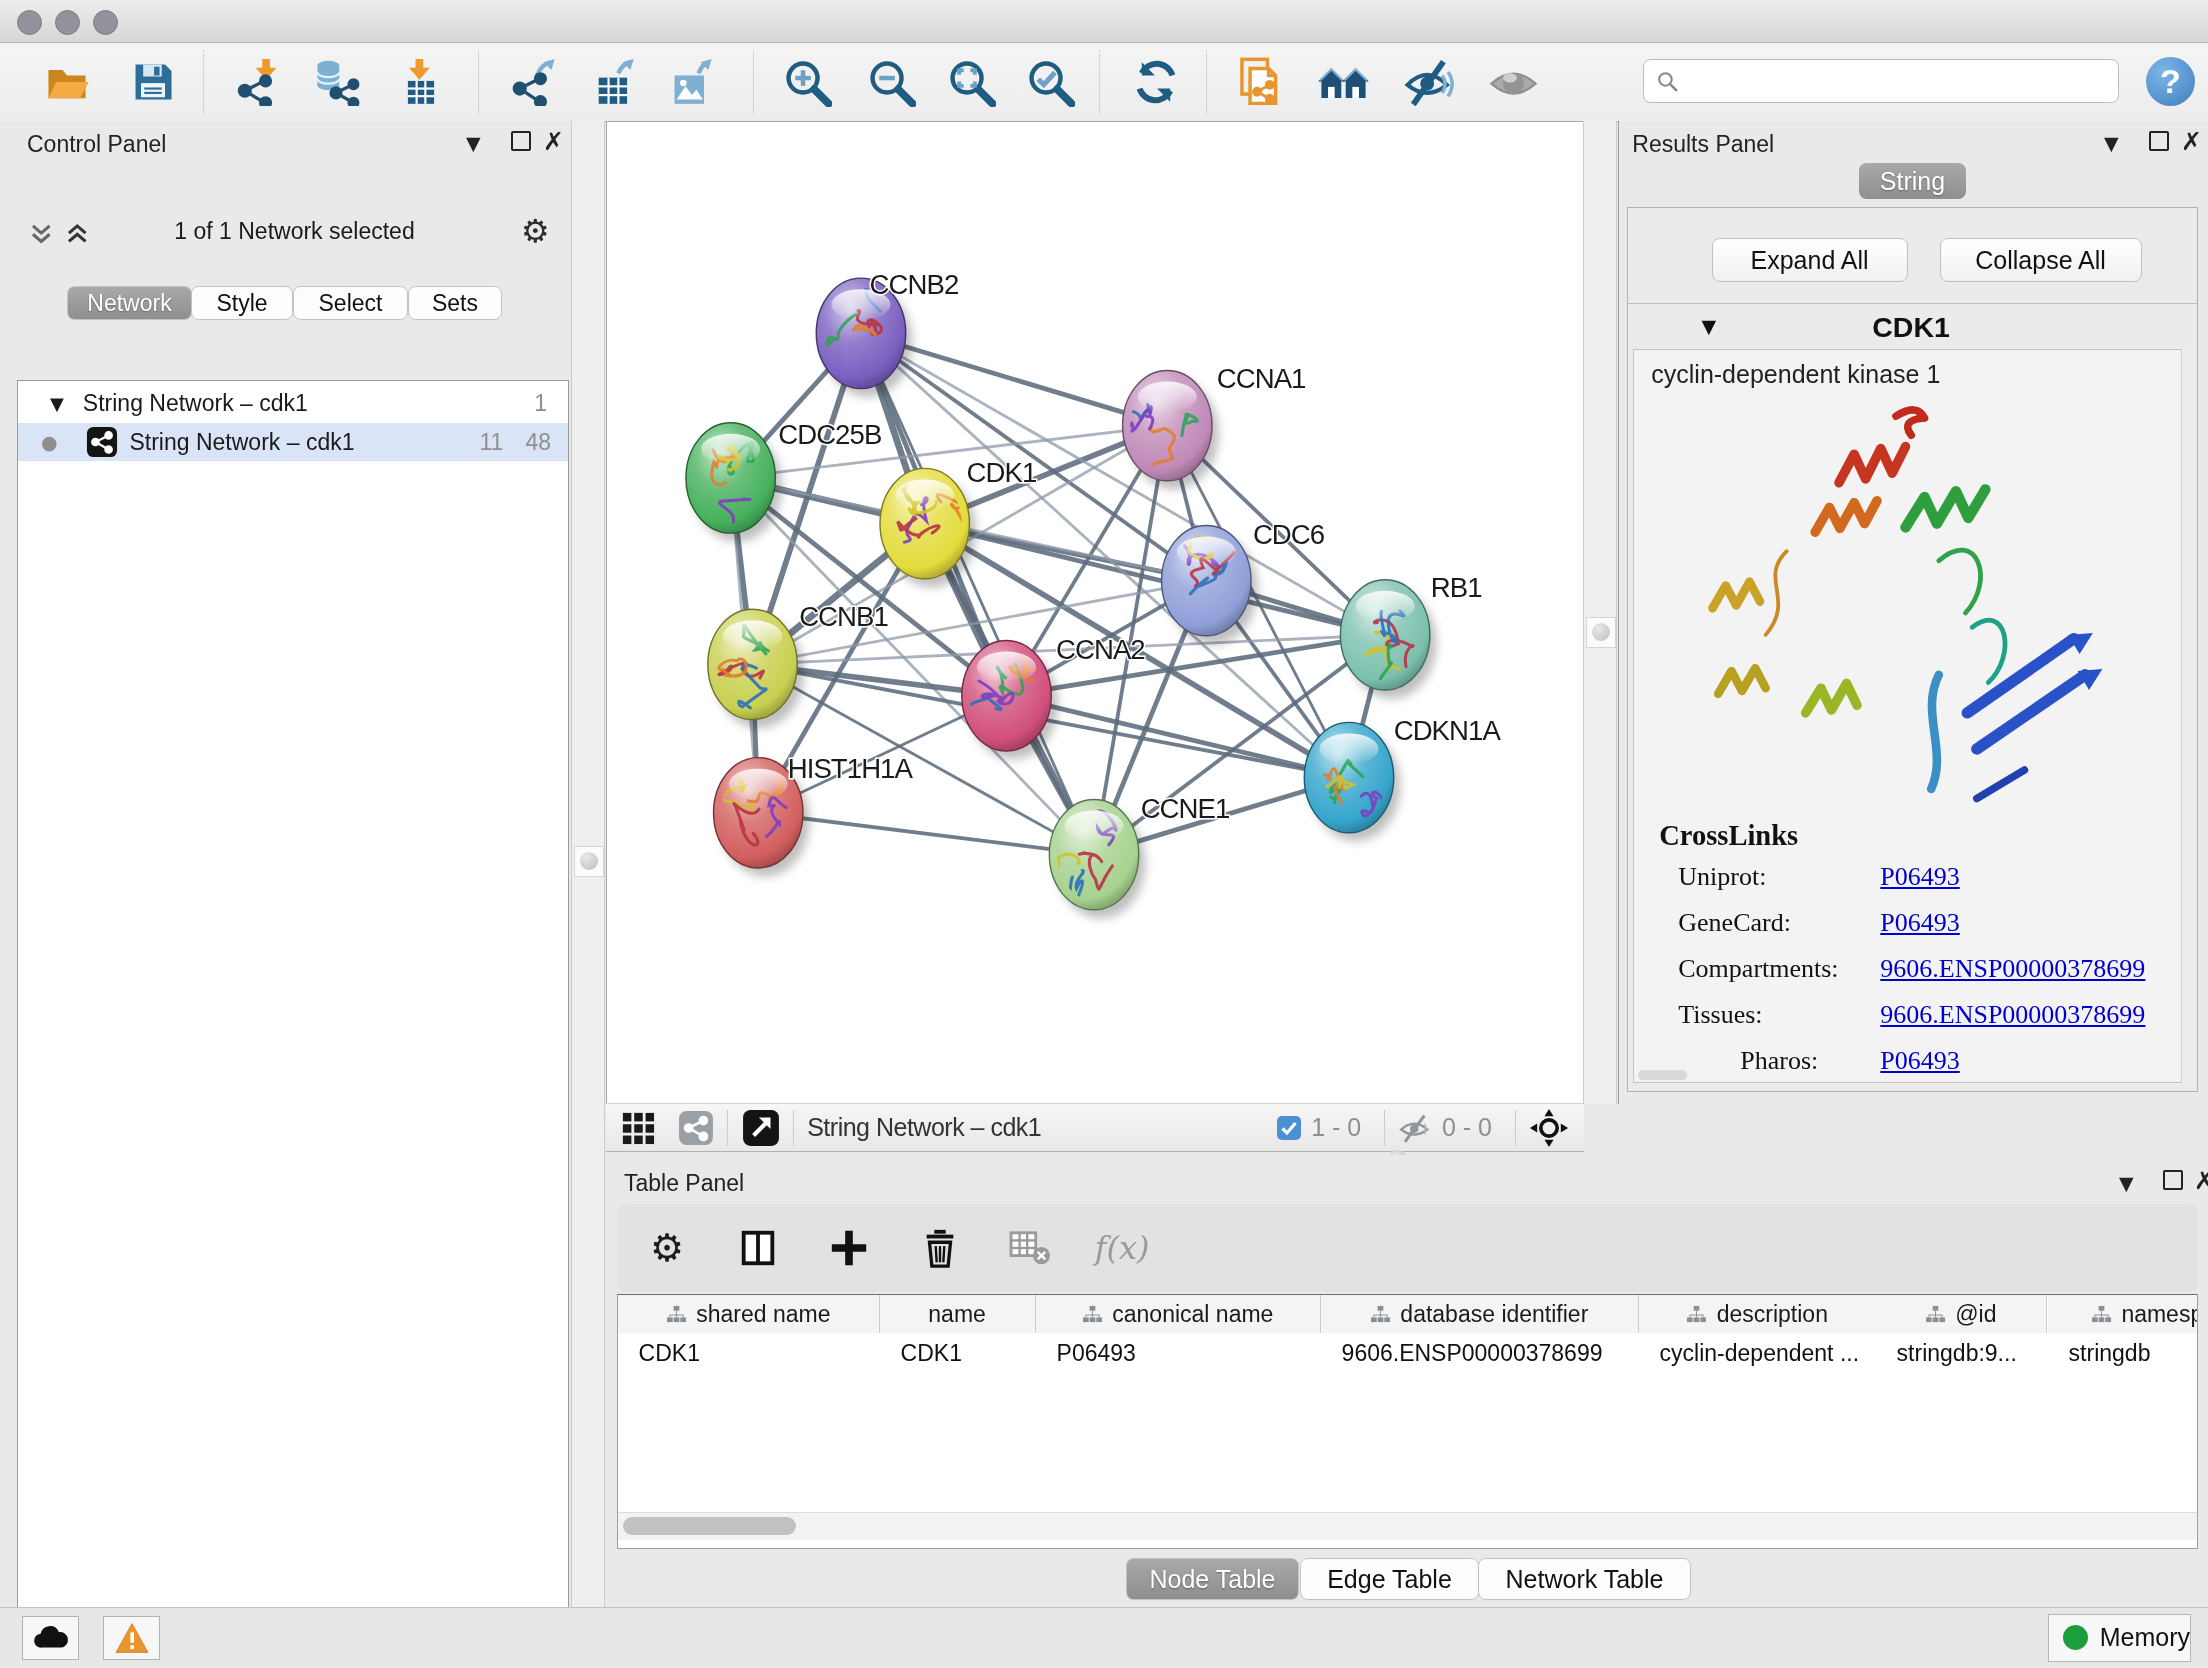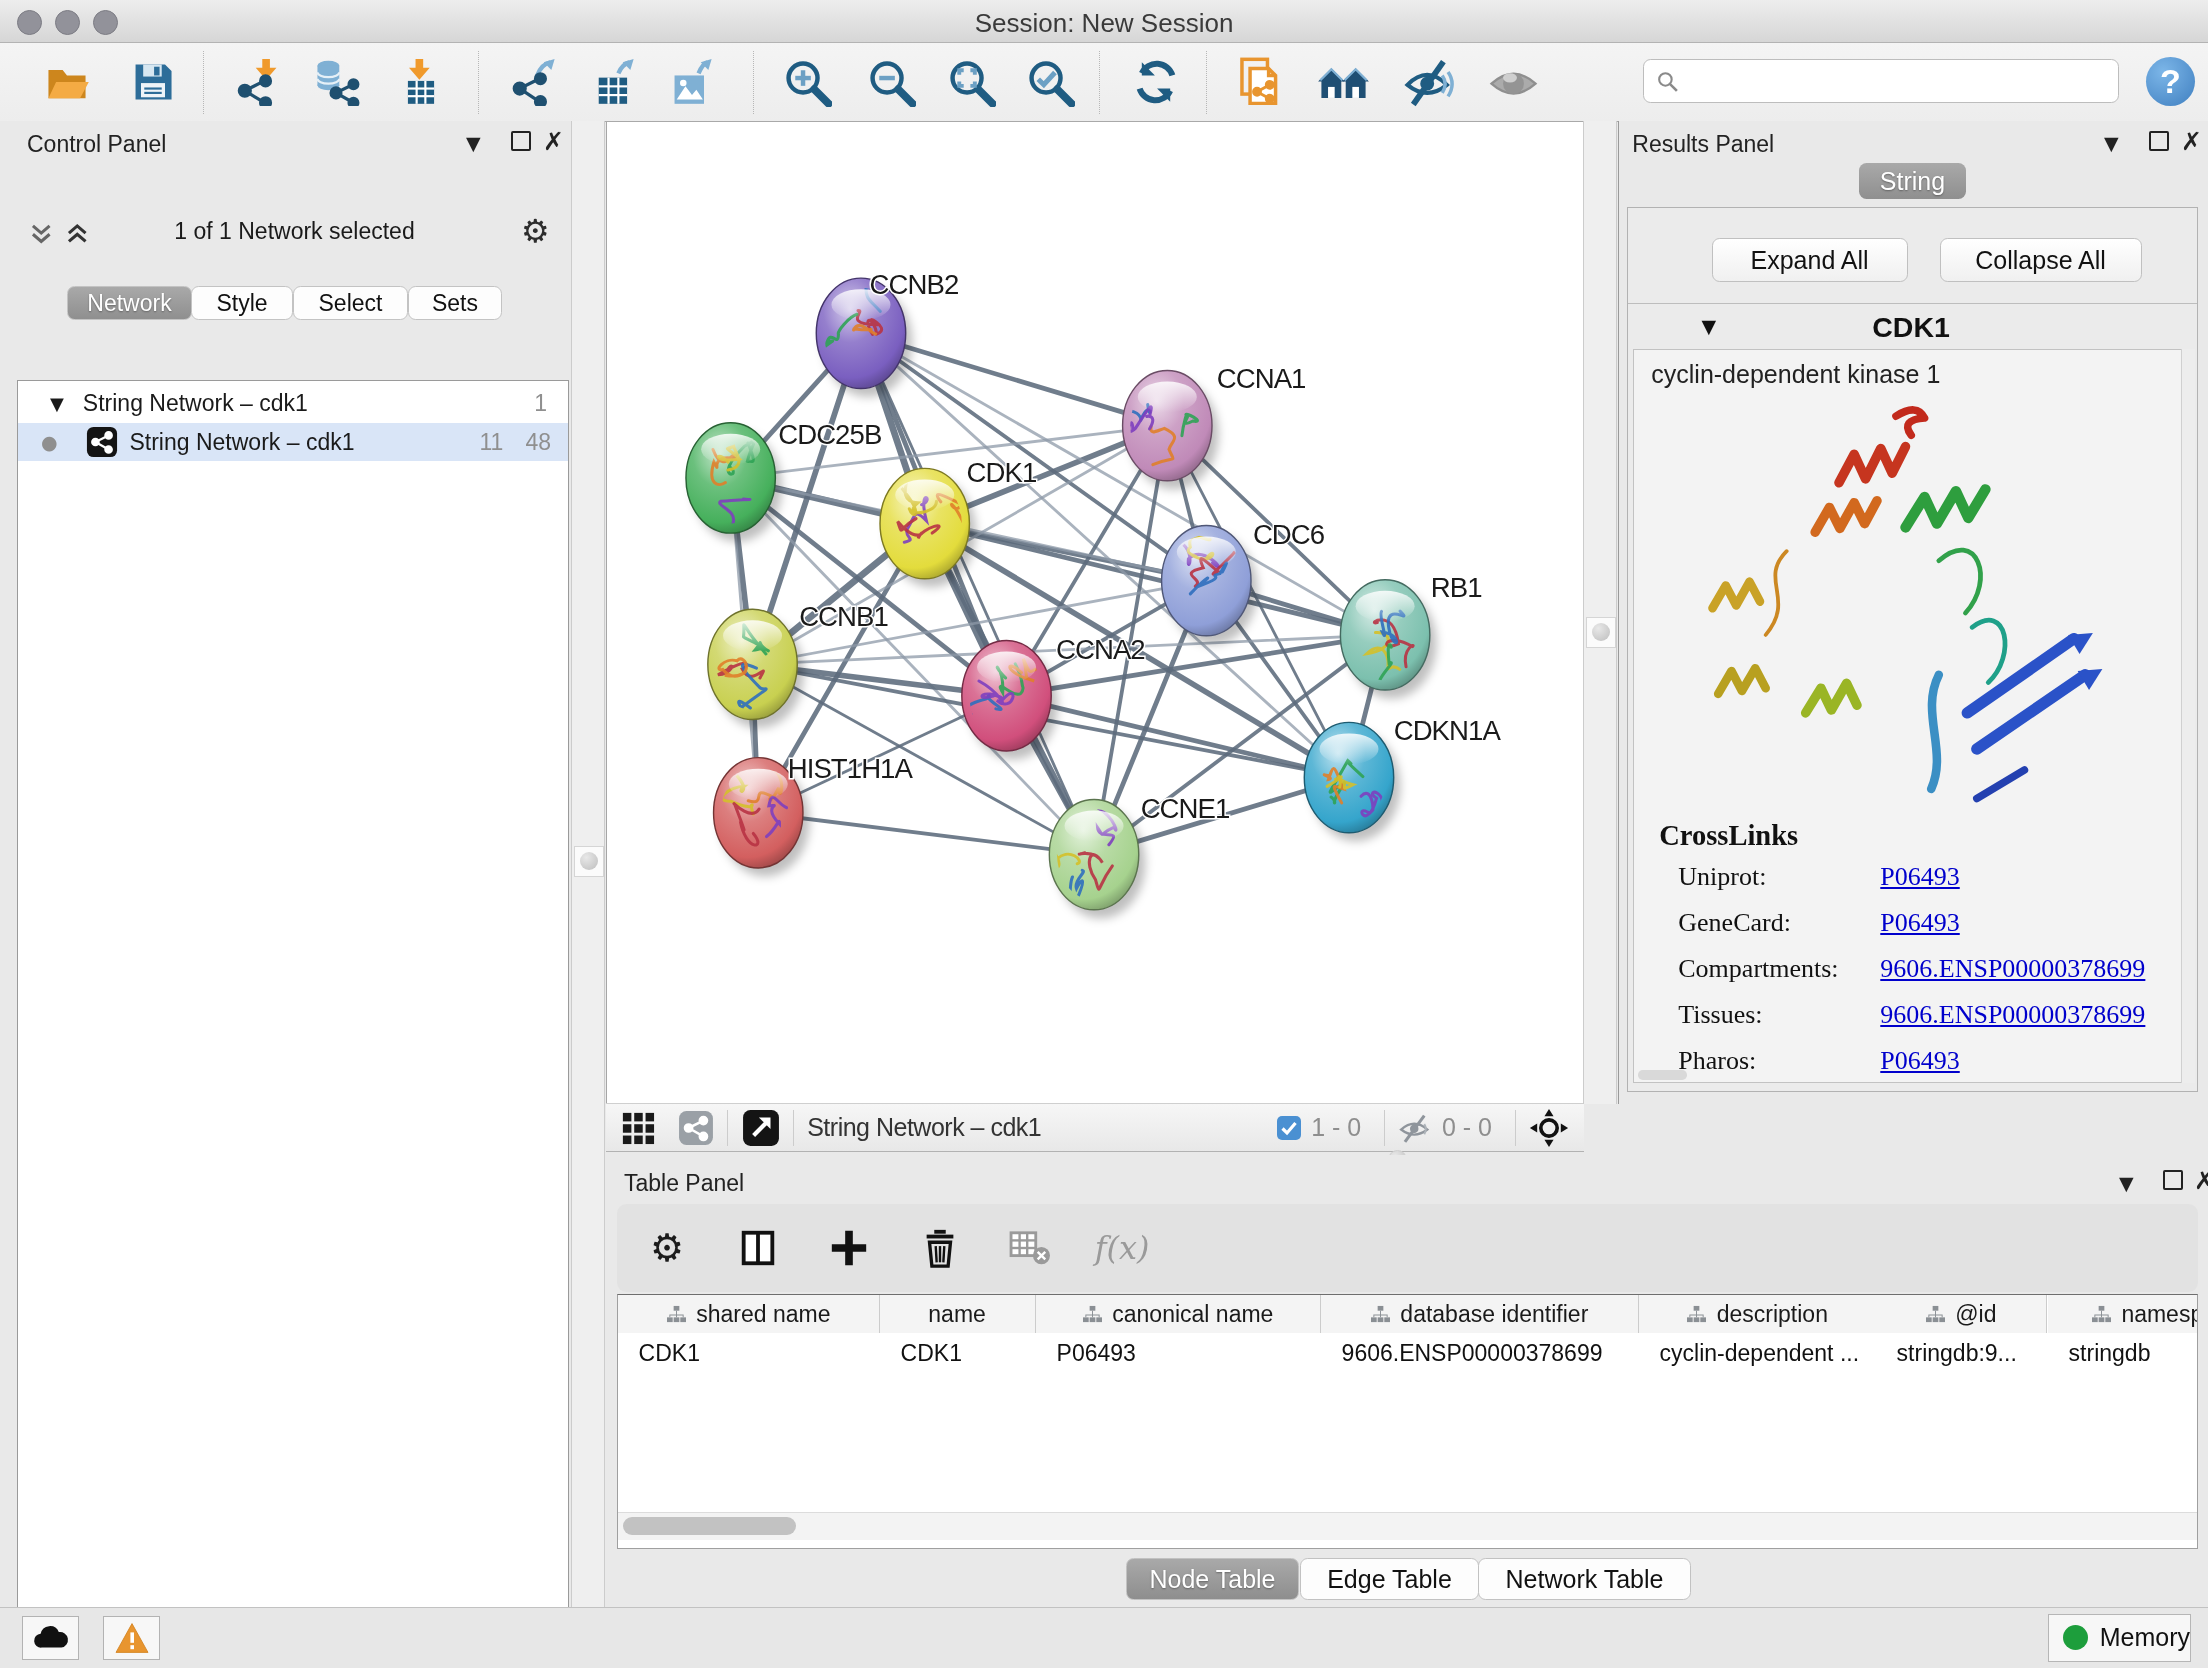--- a/index.html
+++ b/index.html
@@ -106,21 +106,20 @@
   .net-label{font-family:"Liberation Sans", sans-serif;font-size:29px;letter-spacing:-1px;fill:#1a1a1a;
     paint-order:stroke;stroke:#ffffff;stroke-width:3px;}
 </style>
 </head>
 <body>
 
 <div class="abs titlebar">
   <div class="abs tl" style="left:17px"></div>
   <div class="abs tl" style="left:55px"></div>
   <div class="abs tl" style="left:93px"></div>
-  <div class="abs win-title">Session: New Session</div>
 </div>
 
 <div class="abs toolbar">
   <div class="abs tbtn" style="left:37px">
     <svg width="48" height="48" viewBox="0 0 44 44">
         <path d="M5 11 h13 l4 5 h17 v21 H5z" fill="#cd861d"></path>
         <path d="M5 37 l7 -15 h30 l-8 15z" fill="#f4ab44"></path>
       </svg>
   </div>
   <div class="abs tbtn" style="left:123px">
@@ -806,21 +805,21 @@
           </div>
           <div style="display: flex; margin-bottom: 16px;">
             <span class="xl-label" style="width: 202px;">Compartments:</span>
             <a class="xl-link">9606.ENSP00000378699</a>
           </div>
           <div style="display: flex; margin-bottom: 16px;">
             <span class="xl-label" style="width: 202px;">Tissues:</span>
             <a class="xl-link">9606.ENSP00000378699</a>
           </div>
           <div style="display: flex; margin-bottom: 16px;">
-            <span class="xl-label" style="width: 202px;">Pharos:</span>
+            <span class="xl-label" style="width: 202px; text-align: center;">Pharos:</span>
             <a class="xl-link">P06493</a>
           </div>
         </div>
       <div class="abs" style="left:3.8px;bottom:1.9px;width:49px;height:10.5px;background:#d9d9d9;border-radius:4.8px"></div>
     </div>
     <div class="rp-scroll"></div>
   </div>
 </div>
 
 <div class="abs tpanel">

